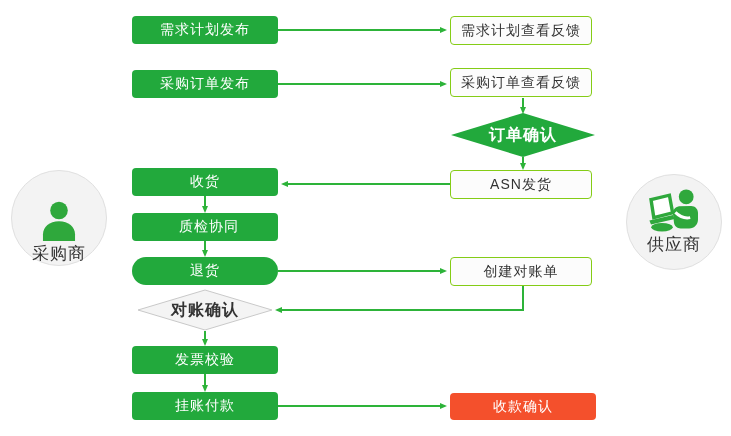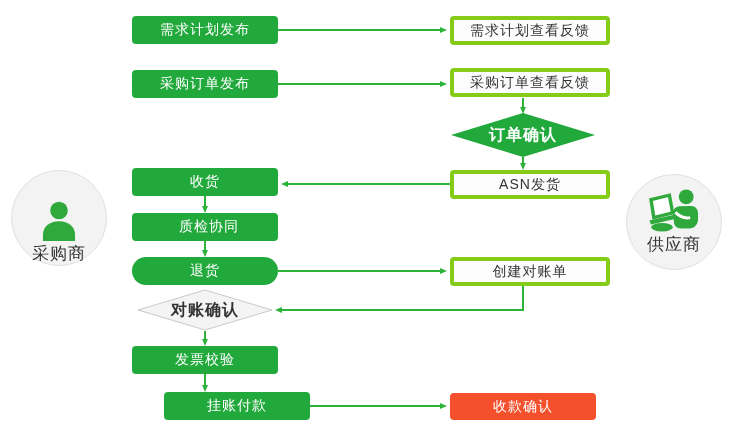--- a/index.html
+++ b/index.html
@@ -6,21 +6,21 @@
   .stage{
     position:relative;width:731px;height:436px;background:#ffffff;overflow:hidden;
     font-family:"Liberation Sans","DejaVu Sans",sans-serif;
   }
   .layer{position:absolute;left:0;top:0;width:731px;height:436px;pointer-events:none;}
   .node{
     position:absolute;display:flex;align-items:center;justify-content:center;
     box-sizing:border-box;font-size:14px;letter-spacing:1px;white-space:nowrap;
   }
   .gbox{width:146px;height:28px;background:#22a93c;color:#ffffff;border-radius:4px;}
-  .wbox{width:160px;height:29px;background:#fcfcfc;border:4px solid #84cc16;border-radius:4px;color:#333333;}
+  .wbox{width:142px;height:29px;background:#fcfcfc;border:1px solid #84cc16;border-radius:4px;color:#333333;}
   .rbox{width:146px;height:27px;background:#f4502c;color:#ffffff;border-radius:4px;}
   .diamond-label{
     position:absolute;display:flex;align-items:center;justify-content:center;
     font-size:16px;letter-spacing:1px;white-space:nowrap;font-weight:bold;
   }
   .dl-green{color:#ffffff;}
   .dl-gray{color:#333333;}
   .actor{
     position:absolute;width:96px;height:96px;border-radius:50%;
     background:#f3f3f3;border:1px solid #e0e0e0;box-sizing:border-box;
@@ -57,21 +57,21 @@
     <polygon points="523,113 595,135 523,157 451,135" fill="#22a93c"></polygon>
     <polygon points="205,290 272,310 205,330 138,310" fill="#f4f4f4" stroke="#c9c9c9" stroke-width="1"></polygon>
   </svg>
 
   <div class="node gbox" style="left:132px;top:16px;">需求计划发布</div>
   <div class="node gbox" style="left:132px;top:70px;">采购订单发布</div>
   <div class="node gbox" style="left:132px;top:168px;">收货</div>
   <div class="node gbox" style="left:132px;top:213px;padding-left:8px;">质检协同</div>
   <div class="node gbox" style="left:132px;top:257px;border-radius:14px;">退货</div>
   <div class="node gbox" style="left:132px;top:346px;">发票校验</div>
-  <div class="node gbox" style="left:132px;top:392px;margin-left:32px;">挂账付款</div>
+  <div class="node gbox" style="left:132px;top:392px;">挂账付款</div>
 
   <div class="node wbox" style="left:450px;top:16px;">需求计划查看反馈</div>
   <div class="node wbox" style="left:450px;top:68px;">采购订单查看反馈</div>
   <div class="node wbox" style="left:450px;top:170px;">ASN发货</div>
   <div class="node wbox" style="left:450px;top:257px;">创建对账单</div>
   <div class="node rbox" style="left:450px;top:393px;">收款确认</div>
 
   <div class="diamond-label dl-green" style="left:451px;top:121px;width:144px;height:28px;">订单确认</div>
   <div class="diamond-label dl-gray" style="left:138px;top:296px;width:134px;height:28px;">对账确认</div>
 

